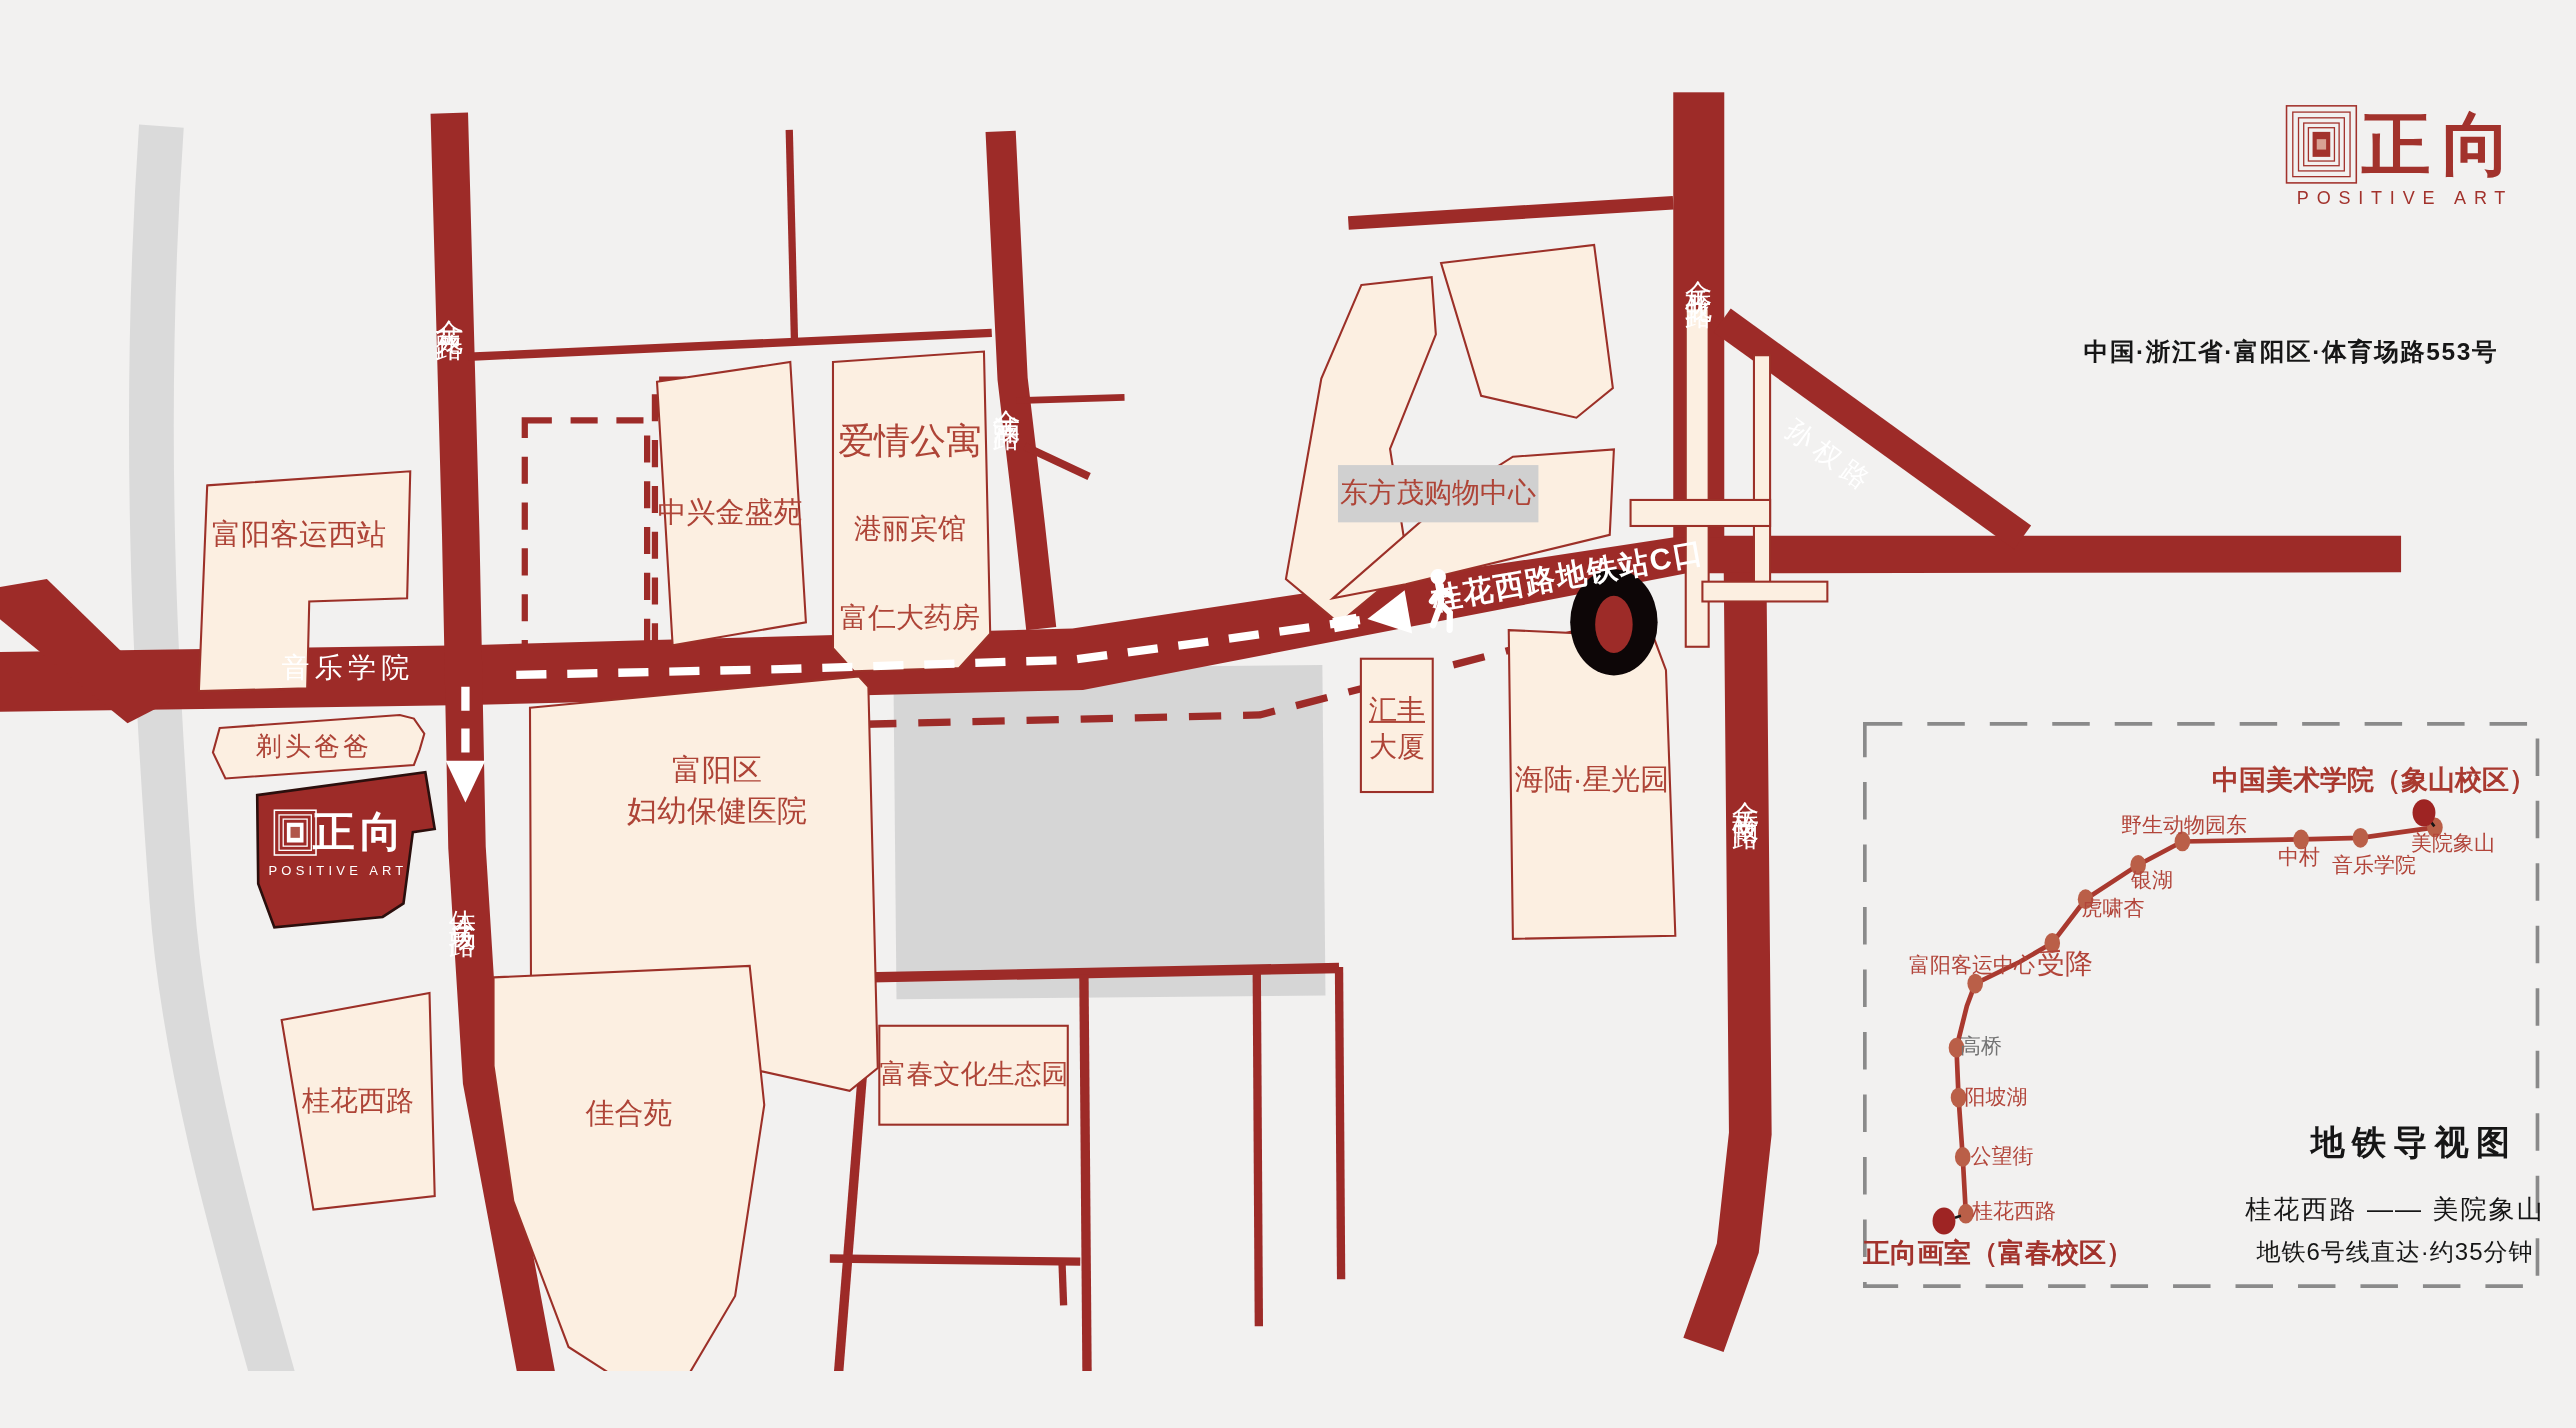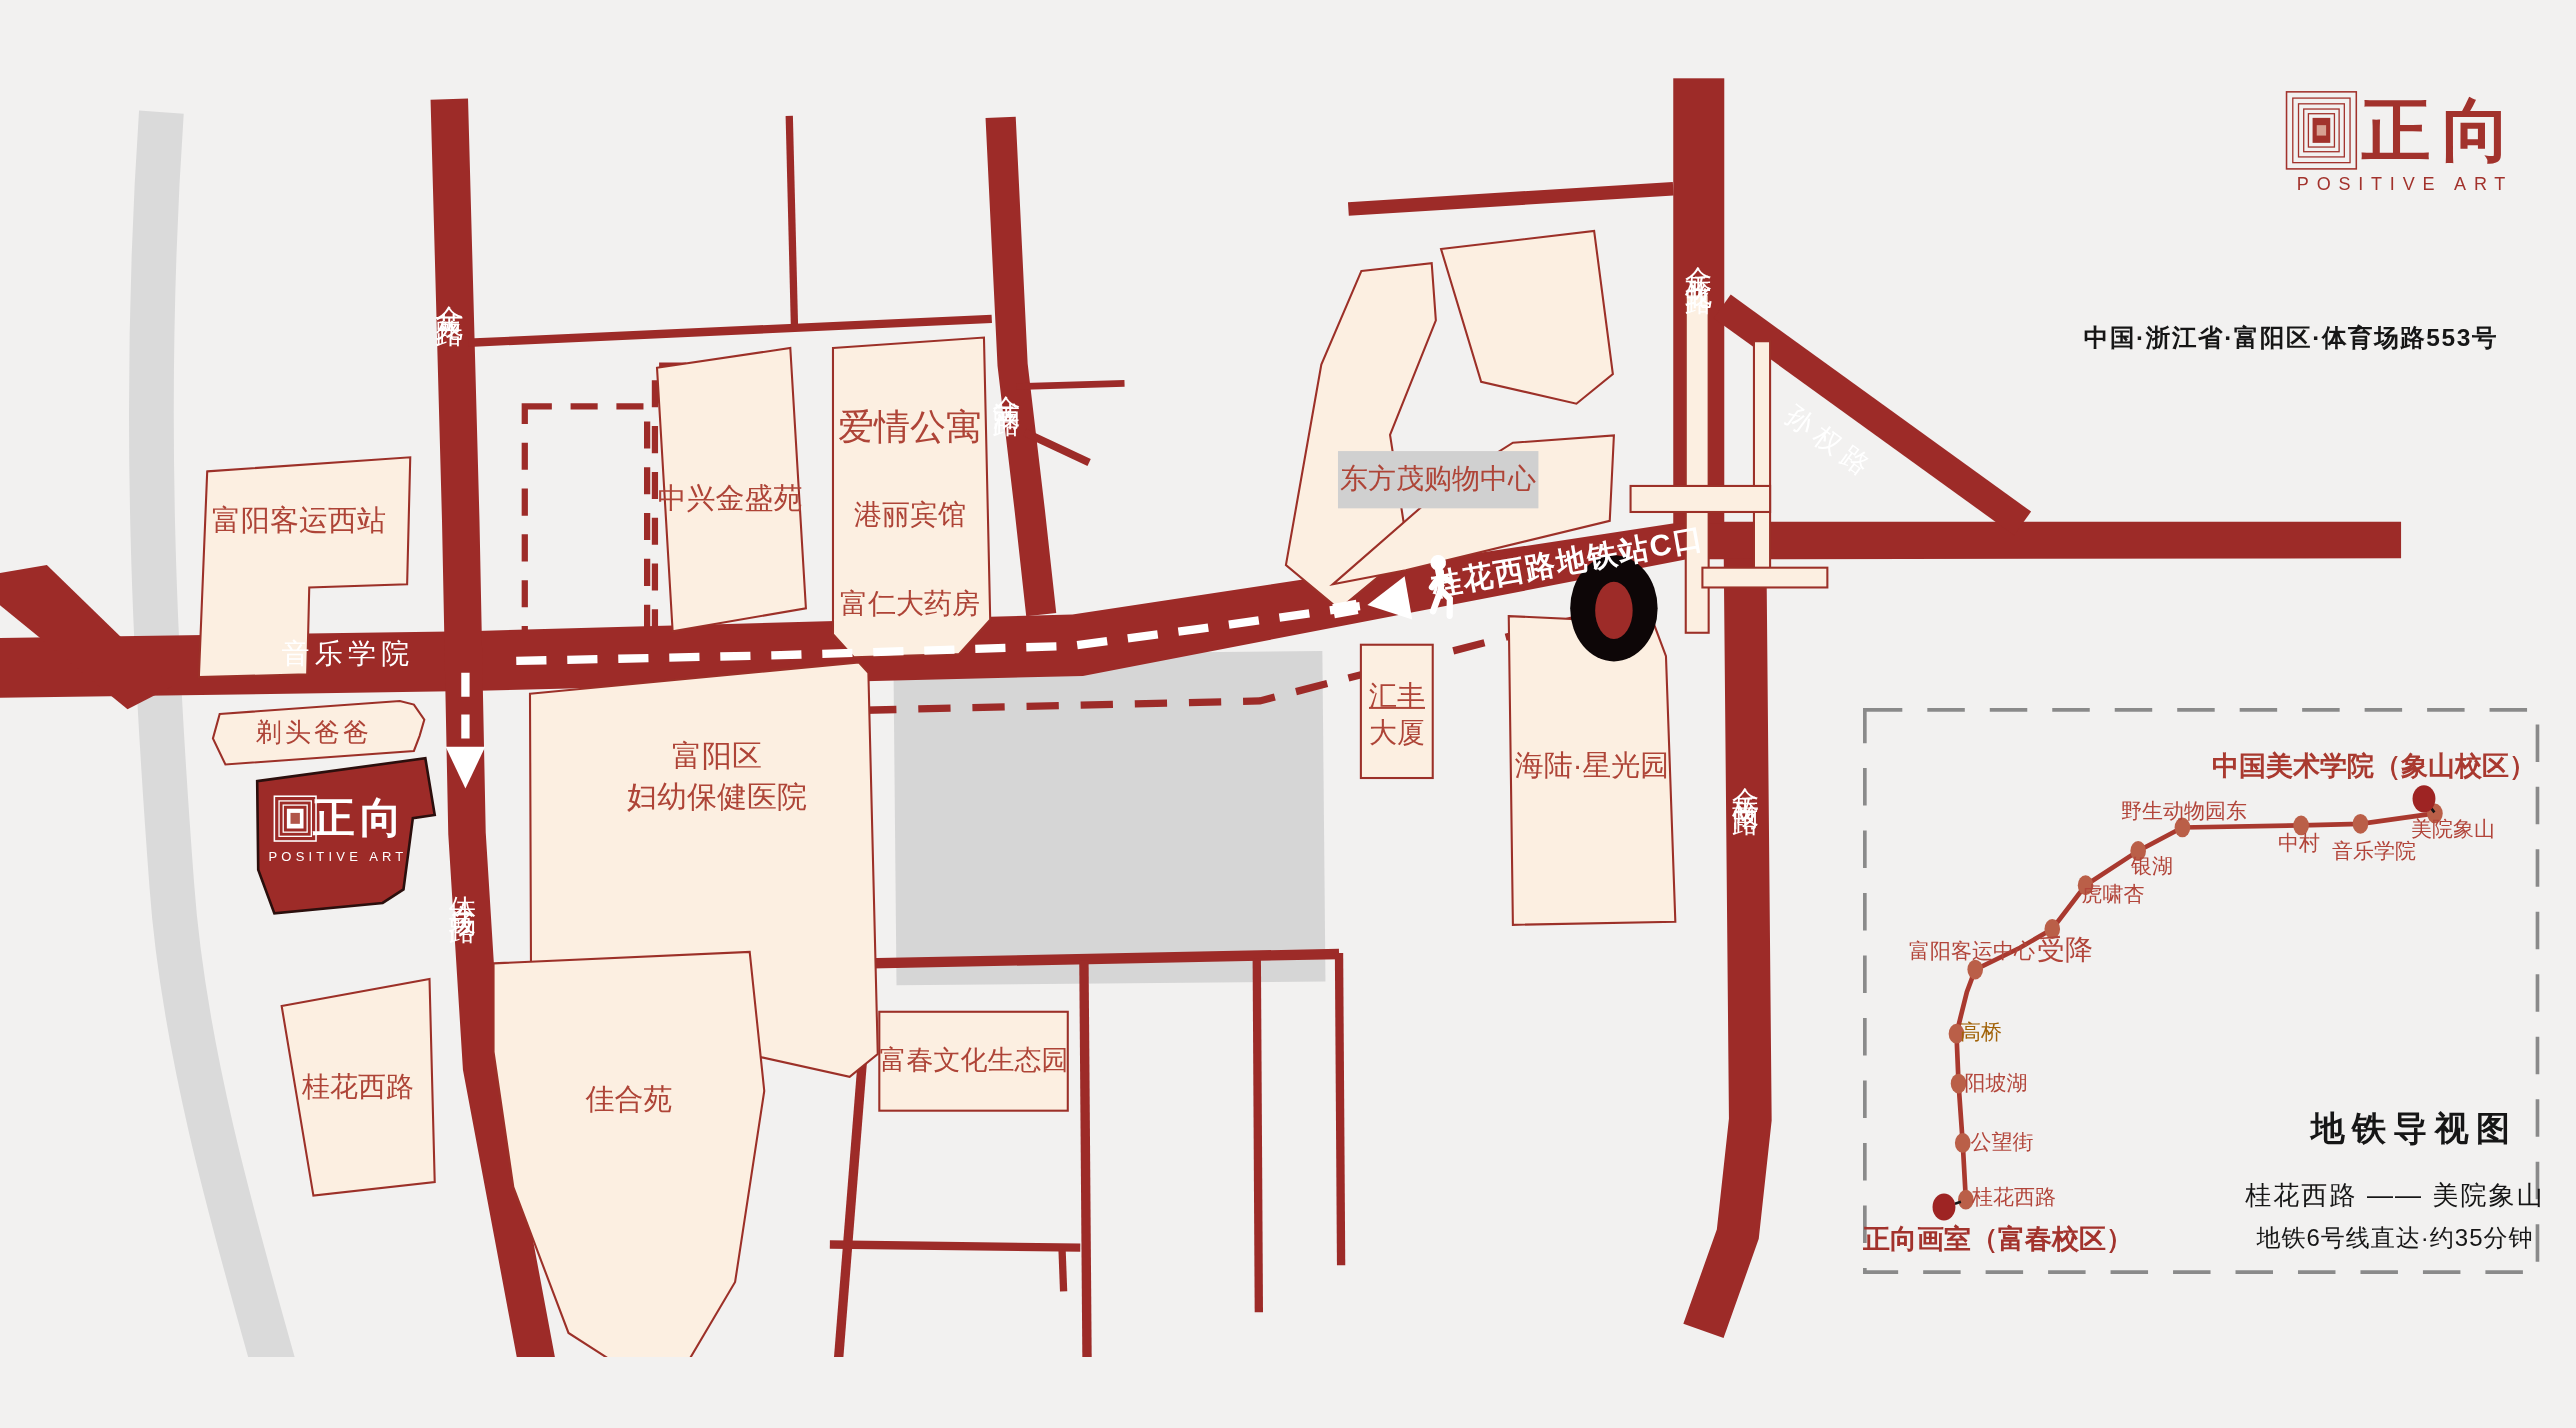--- a/index.html
+++ b/index.html
@@ -1,17 +1,17 @@
 <!DOCTYPE html>
 <html style="font-size:8.3px"><head>
 <meta charset="utf-8">
 <style>
   html,body{margin:0;padding:0;background:#f2f1f0;}
   #stage{position:relative;width:2576px;height:1357px;overflow:hidden;background:#f2f1f0;
-         font-family:"Liberation Sans",sans-serif;}
+         font-family:"Liberation Sans",sans-serif;margin-top:14px;}
   #map-svg{position:absolute;left:0;top:0;}
   .lbl{position:absolute;transform:translate(-50%,-50%);color:#ae4437;white-space:nowrap;
        line-height:1.15;text-align:center;font-family:"Liberation Sans",sans-serif;}
   .white{color:#ffffff;}
   .blk{color:#161616;}
   .red{color:#a2322c;}
   .vert{writing-mode:vertical-rl;text-orientation:upright;letter-spacing:7.3px;line-height:1;}
   .bold{font-weight:bold;}
 </style>
 </head>
@@ -168,21 +168,21 @@
 <div class="lbl" style="left:629px;top:1100px;font-size:29px;">佳合苑</div>
 <div class="lbl" style="left:974px;top:1061px;font-size:27px;">富春文化生态园</div>
 
 <div class="lbl white bold" style="left:360px;top:818px;font-size:42px;letter-spacing:5.2px;">正向</div>
 <div class="lbl white" style="left:338px;top:857px;font-size:13px;letter-spacing:4.2px;">POSITIVE ART</div>
 
 <div class="lbl bold" style="left:2374px;top:767px;font-size:27px;color:#a9392f;">中国美术学院（象山校区）</div>
 <div class="lbl" style="left:2014px;top:1197px;font-size:21px;color:#b2453a;">桂花西路</div>
 <div class="lbl" style="left:2002px;top:1142px;font-size:21px;color:#b2453a;">公望街</div>
 <div class="lbl" style="left:1996px;top:1083px;font-size:21px;color:#b2453a;">阳坡湖</div>
-<div class="lbl" style="left:1981px;top:1032px;font-size:21px;color:#a16207;">高桥</div>
+<div class="lbl" style="left:1981px;top:1032px;font-size:21px;color:#737373;">高桥</div>
 <div class="lbl" style="left:1972px;top:951px;font-size:21px;color:#b2453a;">富阳客运中心</div>
 <div class="lbl" style="left:2065px;top:950px;font-size:28px;color:#b2453a;">受降</div>
 <div class="lbl" style="left:2113px;top:894px;font-size:21px;color:#b2453a;">虎啸杏</div>
 <div class="lbl" style="left:2152px;top:866px;font-size:21px;color:#b2453a;">银湖</div>
 <div class="lbl" style="left:2184px;top:811px;font-size:21px;color:#b2453a;">野生动物园东</div>
 <div class="lbl" style="left:2299px;top:843px;font-size:21px;color:#b2453a;">中村</div>
 <div class="lbl" style="left:2374px;top:851px;font-size:21px;color:#b2453a;">音乐学院</div>
 <div class="lbl" style="left:2453px;top:829px;font-size:21px;color:#b2453a;">美院象山</div>
 <div class="lbl bold" style="left:1998px;top:1240px;font-size:27px;color:#a2322c;">正向画室（富春校区）</div>
 <div class="lbl blk bold" style="left:2414px;top:1129px;font-size:34px;letter-spacing:7.3px;">地铁导视图</div>

